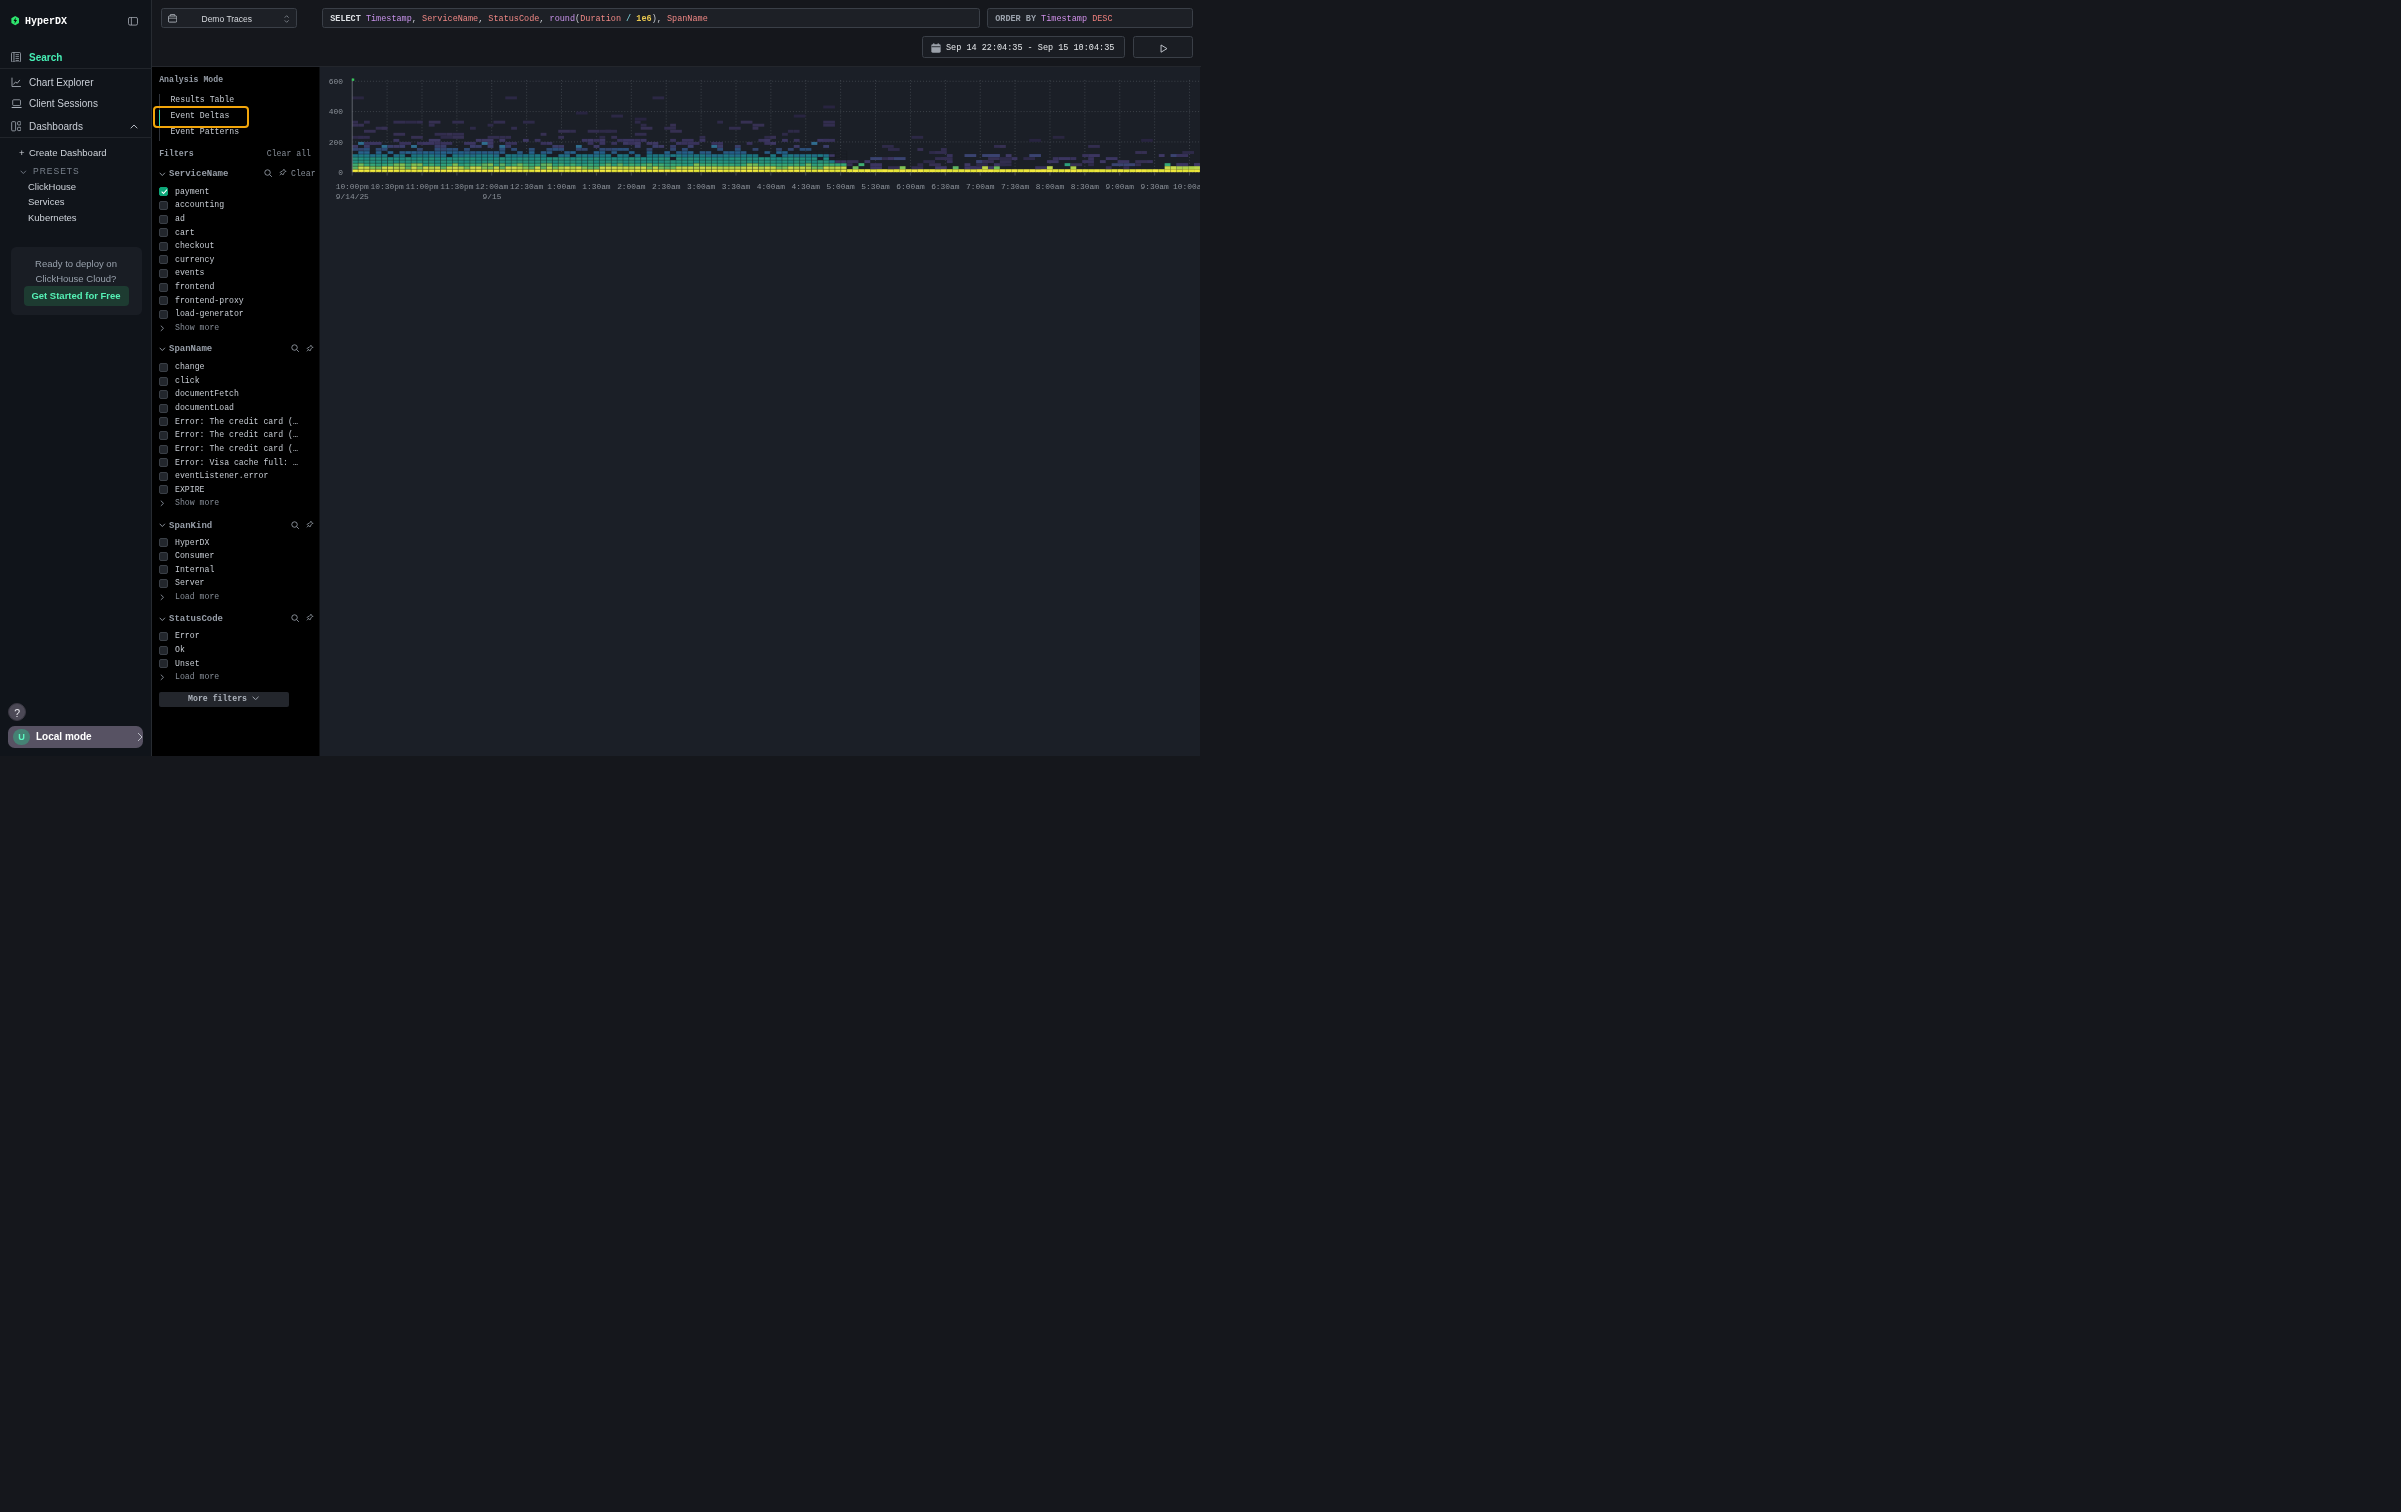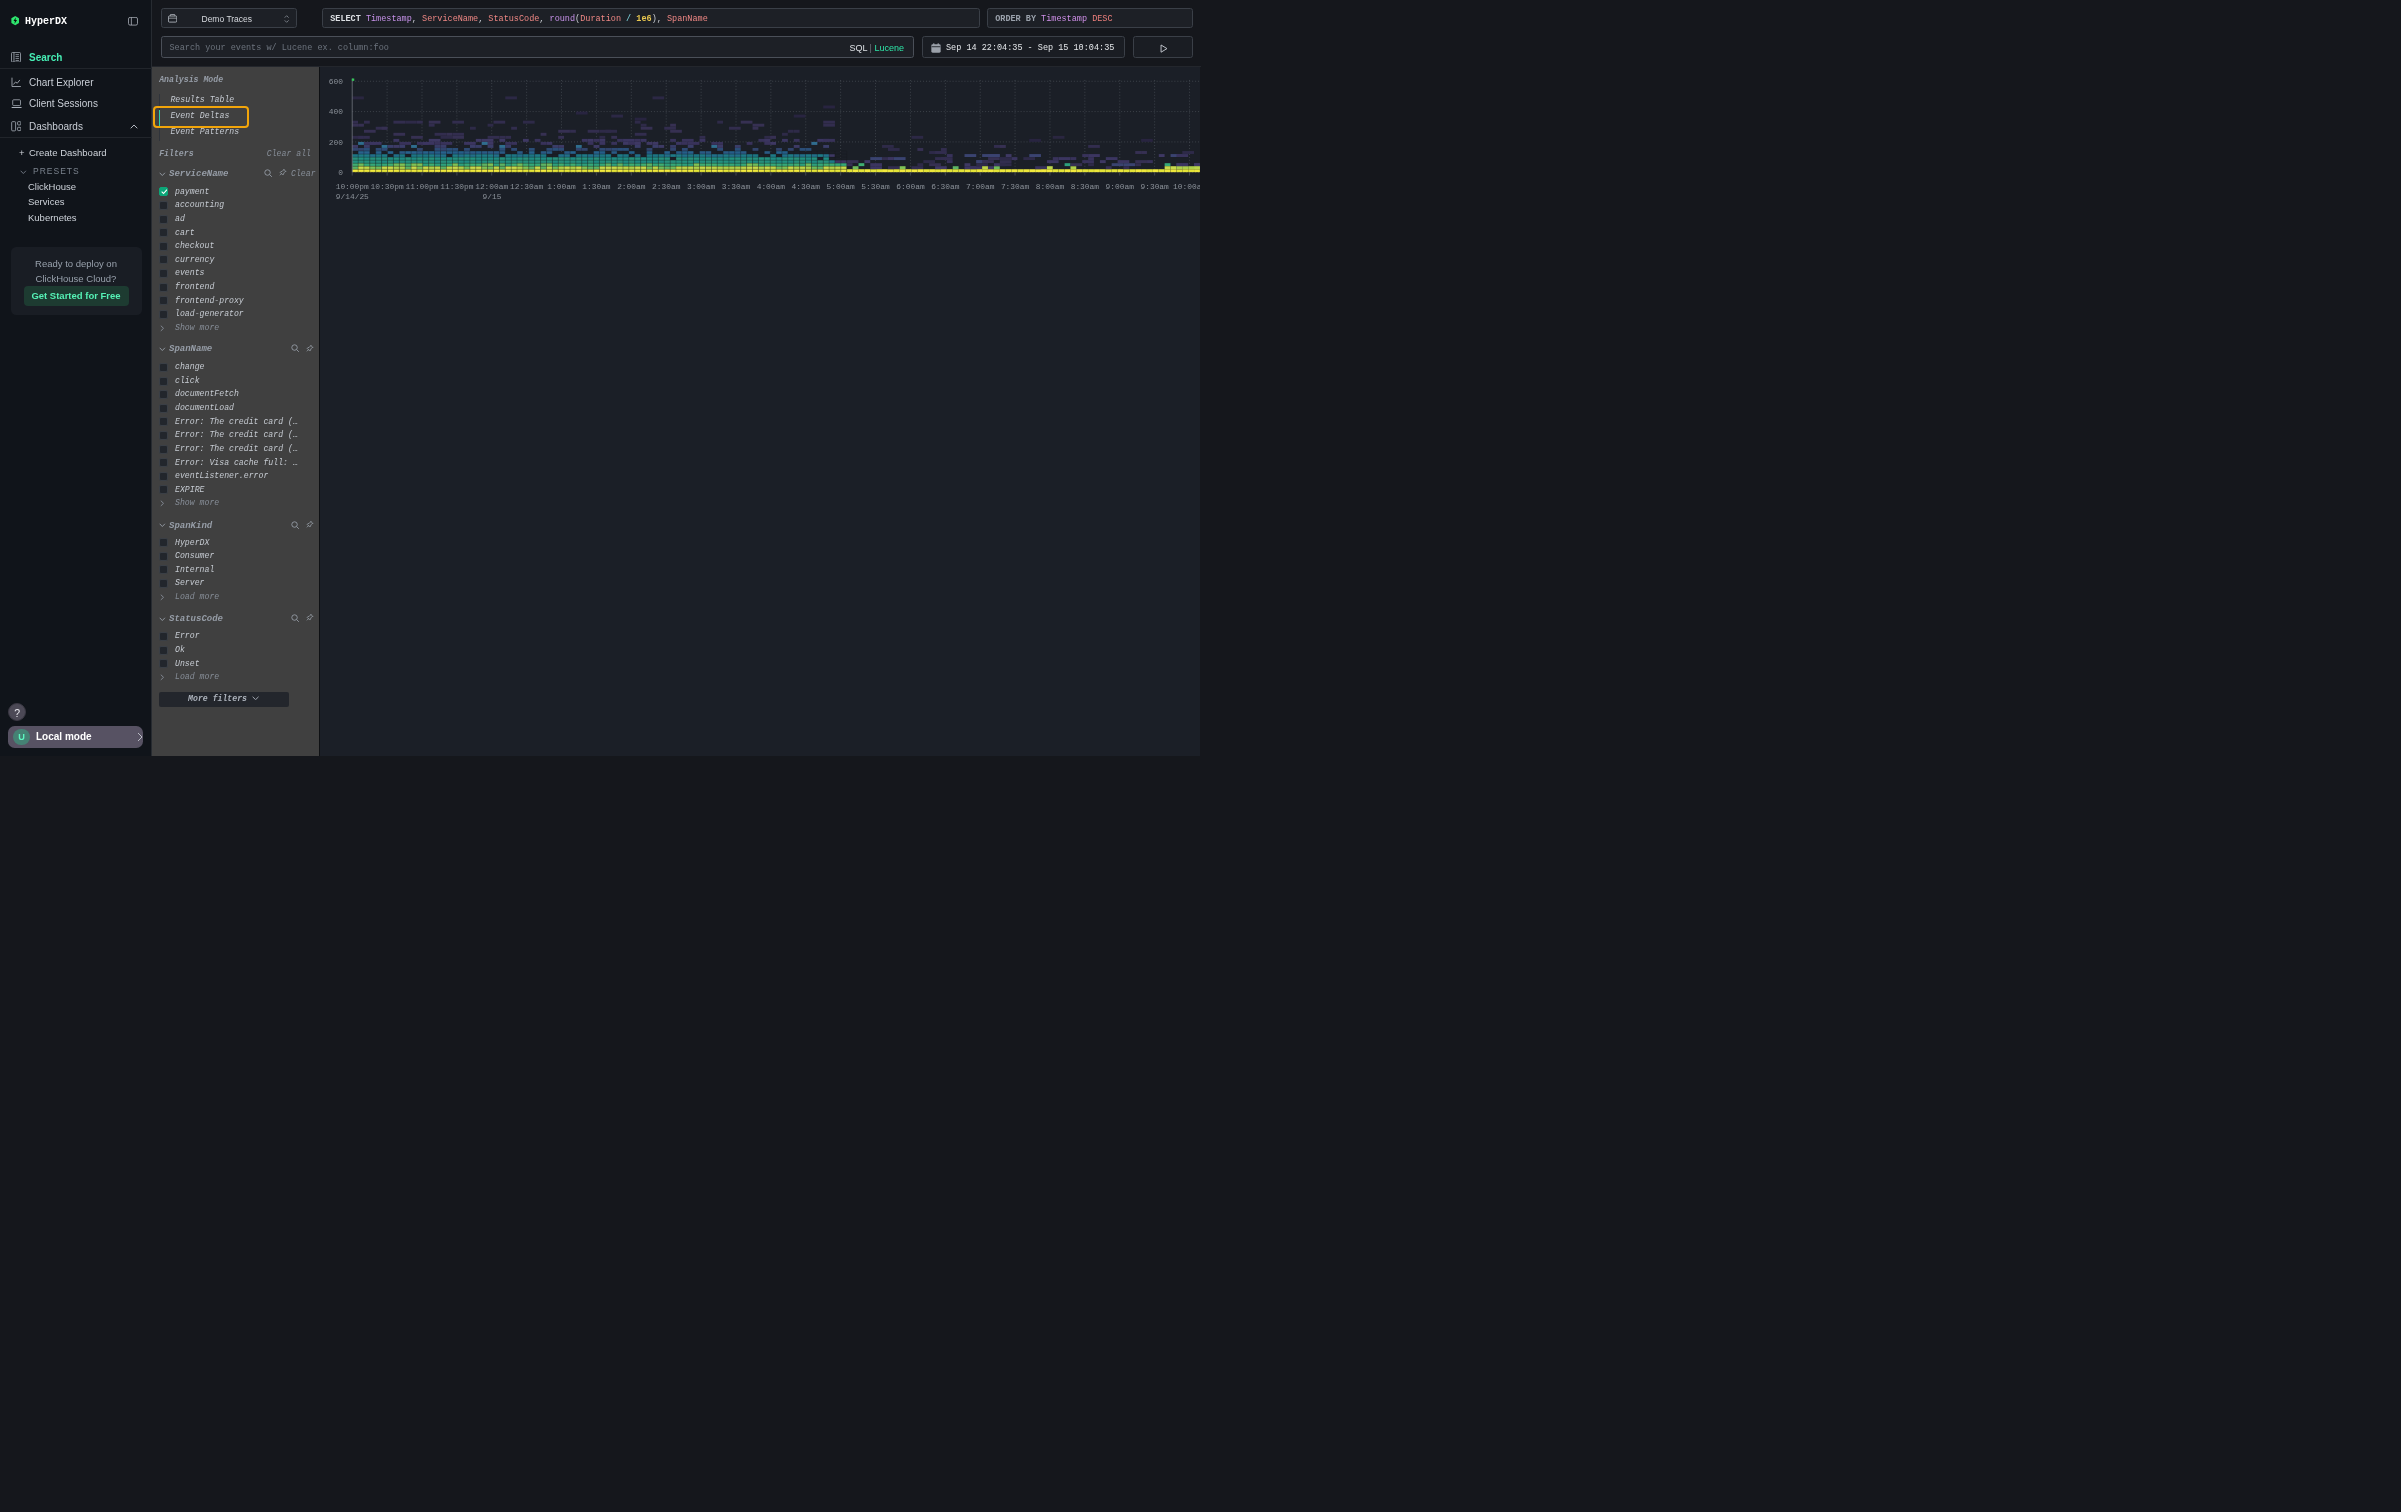--- a/index.html
+++ b/index.html
@@ -38,21 +38,21 @@
   #orderbox .code { position:absolute; left:7.2px; top:4.6px; font-size:8.5px; white-space:pre; }
   #searchbox { left:8.5px; top:36px; width:753px; height:22.4px; background:#1d2026; border:0.7px solid #4a4f58; border-radius:2.6px; position:absolute; }
   #searchbox .ph { position:absolute; left:8px; top:6px; font-size:8.5px; color:#6c737d; }
   #searchbox .sqllucene { position:absolute; right:8.5px; top:6px; font-size:9px; color:#dde0e4; font-family:"Liberation Sans",sans-serif; }
   #searchbox .sqllucene .luc { color:#2ee6a8; }
   #datebox { left:770px; top:36px; width:203px; height:22.4px; background:#1a1d23; border:0.7px solid #3a3f47; border-radius:2.6px; position:absolute; }
   #datebox .dtx { position:absolute; left:23px; top:6px; font-size:8.5px; color:#e4e7ea; }
   #playbox { left:981px; top:36px; width:60px; height:22.4px; background:#1a1d23; border:0.7px solid #3a3f47; border-radius:2.6px; position:absolute; }
 
   
-  #filters-col { position:absolute; left:152px; top:67px; width:168px; height:689px; background:#404040; border-right:0.7px solid #0e1013;font-style:italic; }
+  #filters-col { position:absolute; left:152px; top:67px; width:168px; height:689px; background:#000000; border-right:0.7px solid #0e1013; }
   #chart-col { position:absolute; left:320px; top:67px; width:880px; height:689px; background:#1b1f27; }
 
   
   .fp-h { position:absolute; white-space:nowrap; font-family:"Liberation Mono",monospace; font-weight:bold; font-size:8.2px; color:#969da7; }
   .fp-item { position:absolute; white-space:nowrap; font-family:"Liberation Mono",monospace; font-size:8.2px; color:#c6cbd2; }
   .fp-grey { color:#868d97; }
   .modebar { position:absolute; left:7.2px; width:1.3px; background:#30343b; }
   .cb { position:absolute; width:9.2px; height:9.2px; border-radius:2px; background:#22262c; border:0.7px solid #3a3f46; }
   .cb.checked { background:#0ca678; border-color:#0ca678; }
   #morefilters { position:absolute; left:6.6px; top:692px; width:130px; height:14.5px; background:#23262c; border-radius:2px; color:#aeb4bd; font-family:"Liberation Mono",monospace; font-weight:bold; font-size:8.2px; text-align:center; line-height:14.5px; }
@@ -150,24 +150,20 @@
         </svg>
     </div>
     <svg id="gear" width="8.5" height="8.5" viewBox="0 0 24 24">
         <path fill="none" stroke="#aeb4bc" stroke-width="1.8" d="M12 15.5A3.5 3.5 0 1 0 12 8.5a3.5 3.5 0 0 0 0 7zm7.4-3.5a7.4 7.4 0 0 0-.1-1.1l2-1.6-2-3.4-2.4 1a7.4 7.4 0 0 0-1.9-1.1L14.6 3h-4l-.4 2.8a7.4 7.4 0 0 0-1.9 1.1l-2.4-1-2 3.4 2 1.6a7.4 7.4 0 0 0 0 2.2l-2 1.6 2 3.4 2.4-1a7.4 7.4 0 0 0 1.9 1.1l.4 2.8h4l.4-2.8a7.4 7.4 0 0 0 1.9-1.1l2.4 1 2-3.4-2-1.6c.1-.4.1-.7.1-1.1z"></path>
       </svg>
     <div class="box" id="sqlbox">
       <div class="code mono"><b style="color:#dde0e4;">SELECT</b> <span style="color:#c792ea;">Timestamp</span>, <span style="color:#ef8784;">ServiceName</span>, <span style="color:#ef8784;">StatusCode</span>, <span style="color:#c792ea;">round</span>(<span style="color:#ef8784;">Duration</span> <span style="color:#7fd6e0;">/</span> <b style="color:#e7c64f;">1e6</b>), <span style="color:#ef8784;">SpanName</span></div>
     </div>
     <div class="box" id="orderbox">
       <div class="code mono"><b style="color:#9aa1ab;">ORDER BY</b> <span style="color:#cf8fe8;">Timestamp</span> <span style="color:#ee7f7c;">DESC</span></div>
-    </div>
-    <div id="searchbox">
-      <div class="ph mono">Search your events w/ Lucene ex. column:foo</div>
-      <div class="sqllucene">SQL <span style="color:#6c737d;">|</span> <span class="luc">Lucene</span></div>
     </div>
     <div id="datebox">
       <svg style="position:absolute; left:8px; top:6px;" width="10" height="10" viewBox="0 0 15 15">
           <rect x="0.5" y="2" width="14" height="12.5" rx="2" fill="#9ba1aa"></rect>
           <rect x="3.2" y="0.4" width="2" height="3.2" rx="0.8" fill="#9ba1aa"></rect>
           <rect x="9.8" y="0.4" width="2" height="3.2" rx="0.8" fill="#9ba1aa"></rect>
           <line x1="1" y1="5.6" x2="14" y2="5.6" stroke="#1a1d23" stroke-width="1.3"></line>
         </svg>
       <div class="dtx mono">Sep 14 22:04:35 - Sep 15 10:04:35</div>
     </div>

